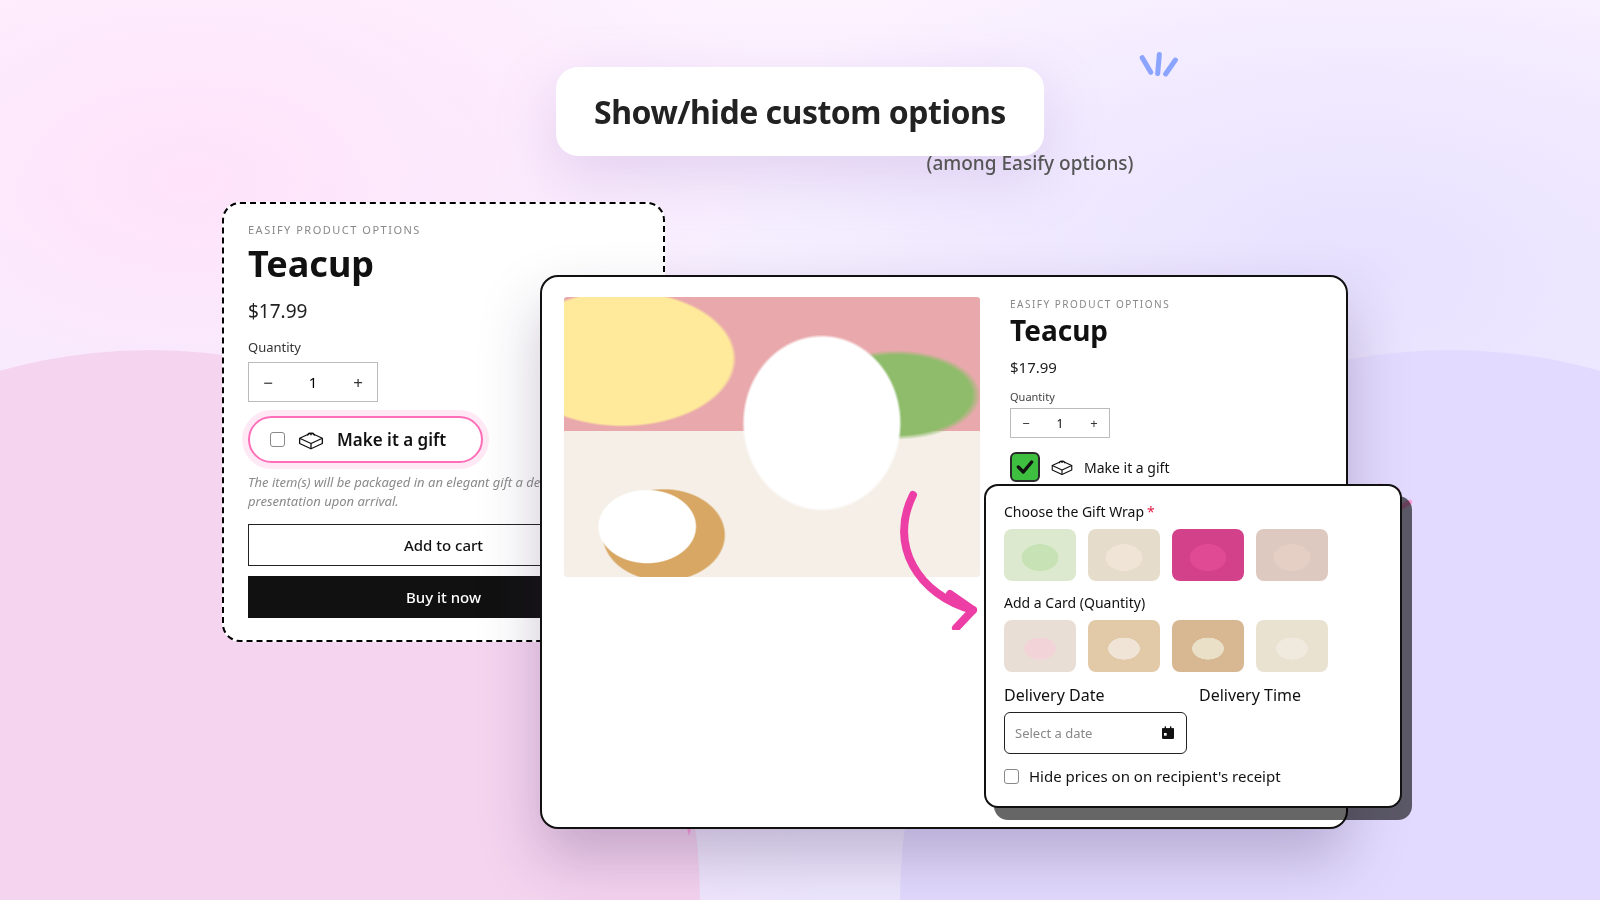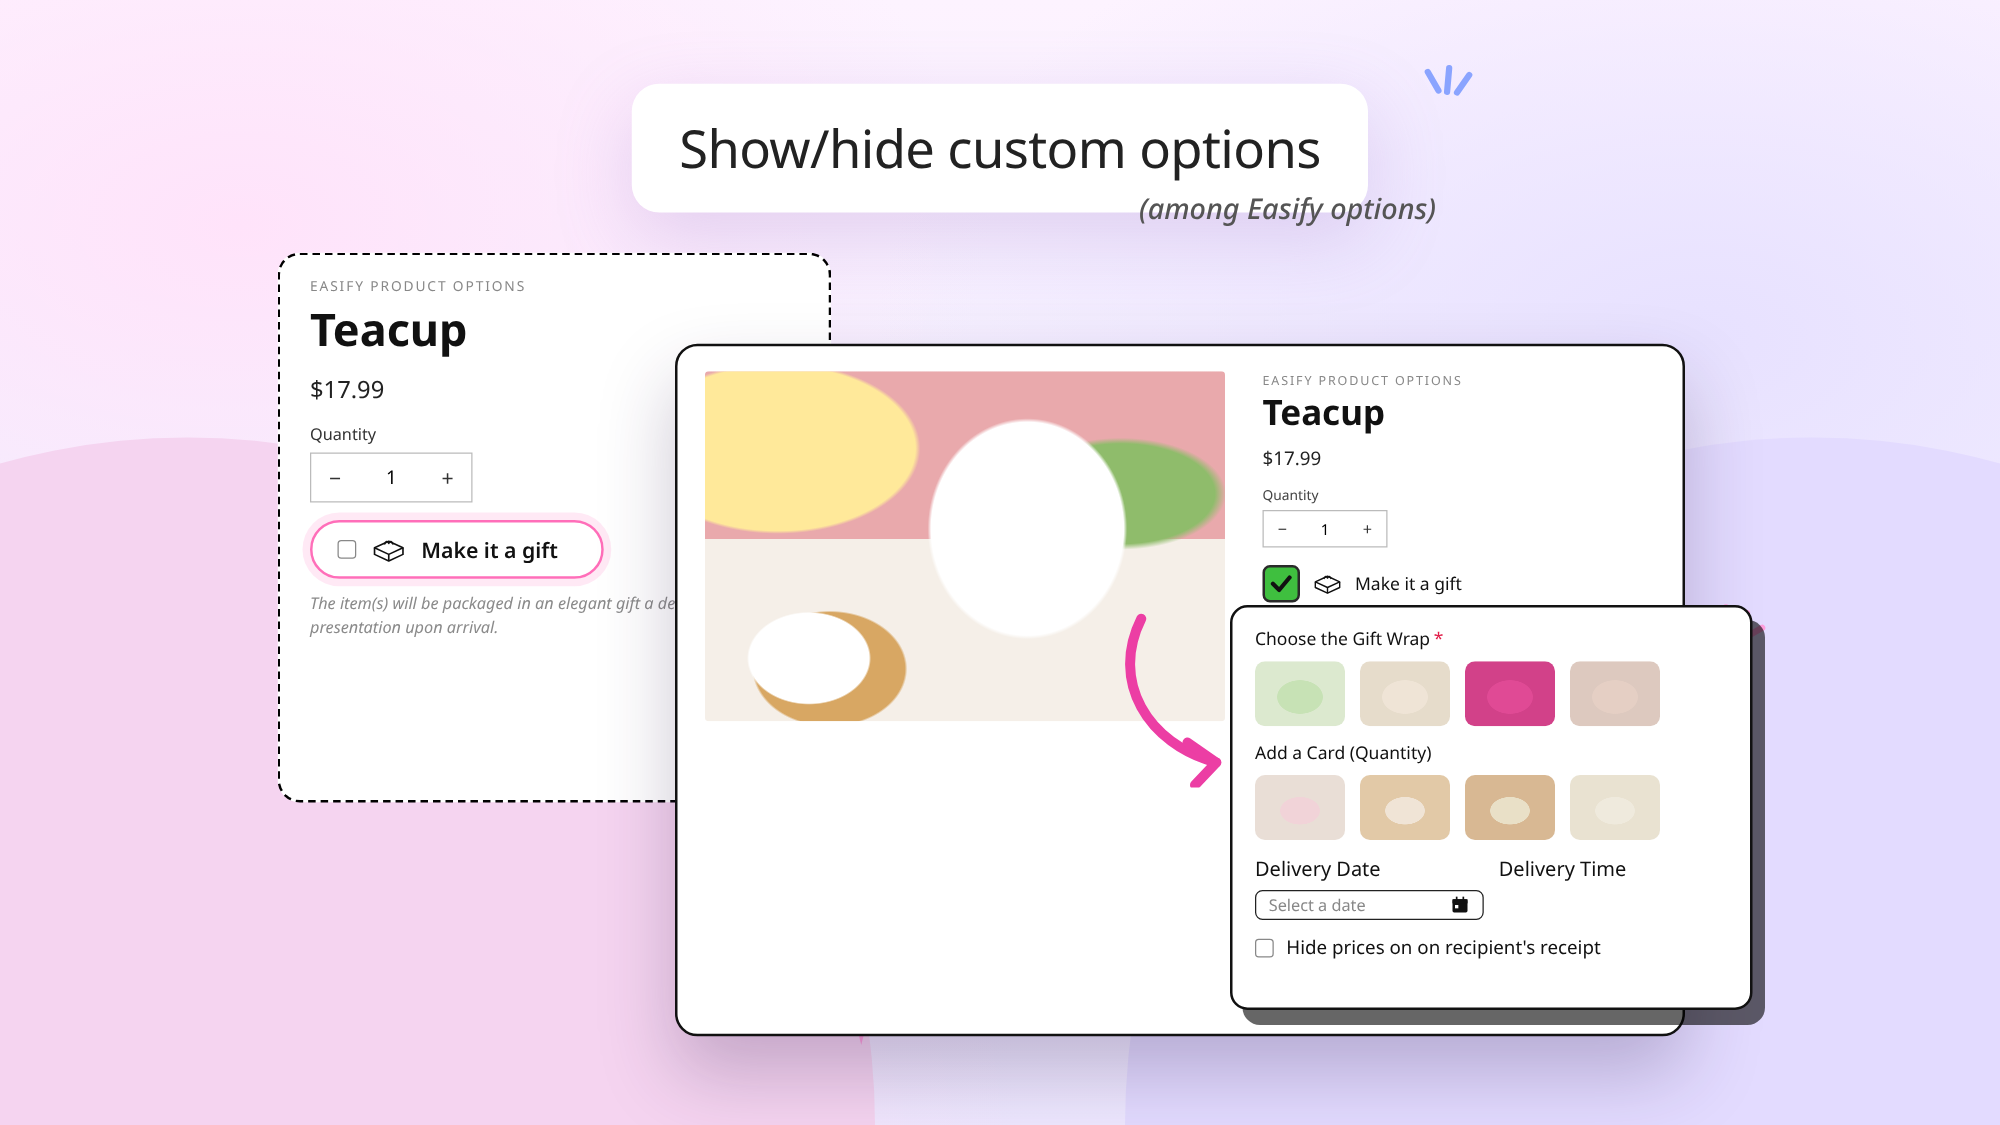--- a/index.html
+++ b/index.html
@@ -26,28 +26,28 @@
   .blob-right{right:-400px;width:1100px;height:1100px;background:#e3dbff;}
 
   
   .headline{
     position:absolute;left:50%;top:67px;transform:translateX(-50%);
     display:flex;align-items:center;gap:18px;
     background:#fff;border-radius:22px;
     padding:23px 38px;
     box-shadow:0 20px 60px rgba(160,120,200,.25);
   }
-  .headline .plain{font-size:42px;font-weight:400;color:#222;letter-spacing:-.5px;}
+  .headline .plain{font-size:32px;font-weight:700;color:#222;letter-spacing:-.5px;}
   .headline .chip{
     border:3px solid var(--magenta);border-radius:12px;padding:4px 16px 8px;
     font-size:42px;font-weight:800;letter-spacing:-.5px;
     background:linear-gradient(90deg,#ff7a59 0%,#ff4fa3 28%,#c94de8 65%,#7a5af8 100%);
     -webkit-background-clip:text;background-clip:text;color:transparent;
   }
-  .subhead{position:absolute;left:50%;transform:translateX(-50%);margin-left:230px;top:150px;font-size:23px;font-style:italic;color:#555;font-weight:500;}
+  .subhead{position:absolute;left:50%;transform:translateX(-50%);margin-left:230px;top:150px;font-size:19px;color:#555;font-weight:500;}
 
   
   .flick{position:absolute;width:40px;height:40px;}
   .flick span{position:absolute;border-radius:3px;}
   .flick.blue span{background:#8aa4ff;}
   .flick.pink span{background:#ff9edc;}
   .flick span:nth-child(1){width:5px;height:22px;left:8px;top:4px;transform:rotate(-30deg);}
   .flick span:nth-child(2){width:5px;height:24px;left:20px;top:2px;transform:rotate(5deg);}
   .flick span:nth-child(3){width:5px;height:22px;left:32px;top:6px;transform:rotate(35deg);}
   .flick.blue{left:1136px;top:50px;}
@@ -128,21 +128,21 @@
   .sw.b{background:radial-gradient(30px 22px at 50% 55%,#efe4d6 0 60%,transparent 62%),#e6dccb;}
   .sw.c{background:radial-gradient(30px 22px at 50% 55%,#e04a95 0 60%,transparent 62%),#d24189;}
   .sw.d{background:radial-gradient(30px 22px at 50% 55%,#e5cfc4 0 60%,transparent 62%),#ddc9bf;}
   .sw.e{background:radial-gradient(26px 18px at 50% 55%,#f1d3d8 0 60%,transparent 62%),#e9ded6;}
   .sw.f{background:radial-gradient(26px 18px at 50% 55%,#f0e4d6 0 60%,transparent 62%),#e2c9a7;}
   .sw.g{background:radial-gradient(26px 18px at 50% 55%,#e9e0c7 0 60%,transparent 62%),#d8b893;}
   .sw.h{background:radial-gradient(26px 18px at 50% 55%,#efeadd 0 60%,transparent 62%),#e9e2d1;}
   .pop-row{display:flex;gap:12px;margin-top:4px;}
   .field{flex:1;}
   .field .lab{font-size:16px;font-weight:400;margin-bottom:6px;color:#111;}
-  .inp{border:1.5px solid #222;border-radius:6px;height:24px;display:flex;align-items:center;justify-content:space-between;padding:0 10px;color:#888;font-size:13px;}
+  .inp{border:1.5px solid #222;border-radius:6px;height:42px;display:flex;align-items:center;justify-content:space-between;padding:0 10px;color:#888;font-size:13px;}
   .hide-row{margin-top:12px;display:flex;align-items:center;gap:10px;font-size:15px;color:#111;}
 
   
   .arrow{position:absolute;left:898px;top:490px;width:110px;height:140px;pointer-events:none;}
 
   svg.gifticon{width:28px;height:22px;flex:0 0 auto;}
   svg.gifticon.sm{width:24px;height:18px;}
 </style>
 </head>
 <body>
@@ -188,20 +188,24 @@
       <div class="chk"></div>
       <svg class="gifticon" viewBox="0 0 64 44" fill="none" stroke="#111" stroke-width="3" stroke-linejoin="round">
           <path d="M6 18 L32 6 L58 18 L32 30 Z"></path>
           <path d="M6 18 V30 L32 42 L58 30 V18"></path>
           <path d="M32 30 V42"></path>
           <path d="M24 12 Q28 2 32 10 Q36 2 40 12"></path>
         </svg>
       <span class="txt">Make it a gift</span>
     </div>
     <div class="desc">The item(s) will be packaged in an elegant gift a delightful presentation upon arrival.</div>
+    <div class="btnrow">
+      <div class="btn-outline">Add to cart</div>
+      <div class="btn-solid">Buy it now</div>
+    </div>
   </div>
 
   <div class="panel-right">
     <div class="photo"></div>
     <div class="pr-col">
       <div class="brand">EASIFY PRODUCT OPTIONS</div>
       <div class="title">Teacup</div>
       <div class="price">$17.99</div>
       <div class="label">Quantity</div>
       <div class="qty sm">

